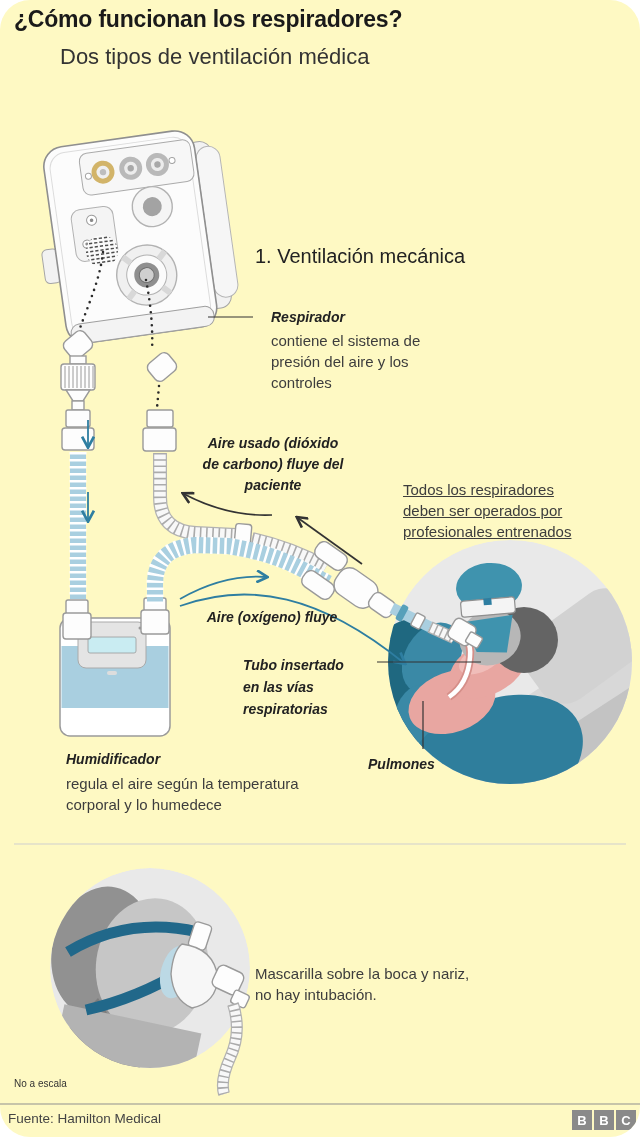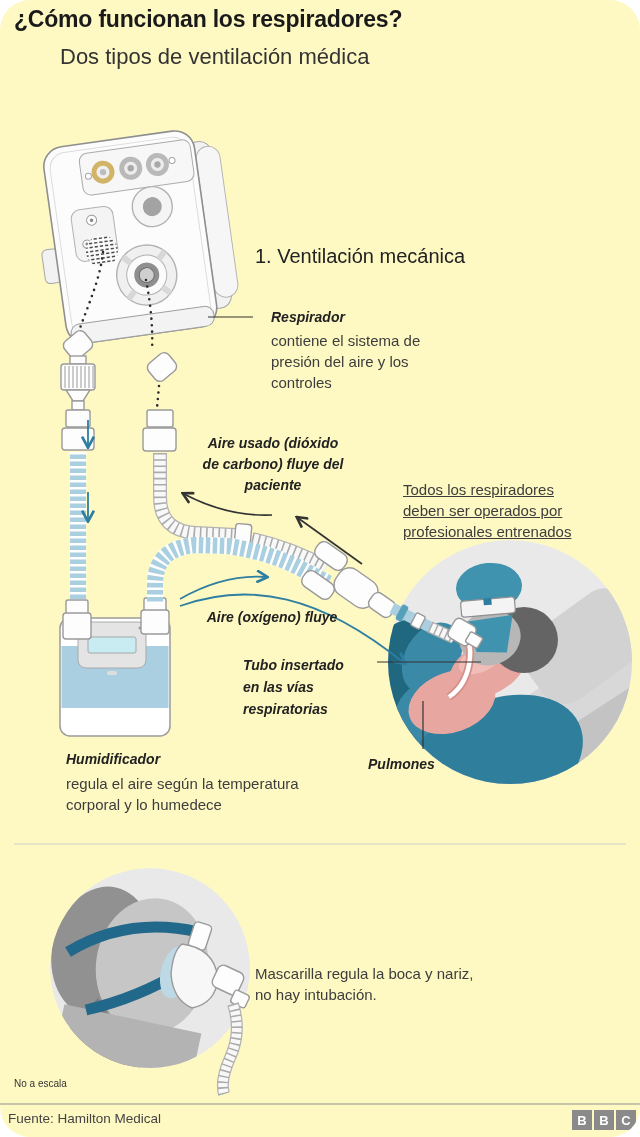--- a/index.html
+++ b/index.html
@@ -382,21 +382,21 @@
 
 <div class="txt lbl-bold humid-label">Humidificador</div>
 <div class="txt lbl-body humid-desc">
   <div>regula el aire según la temperatura</div>
   <div>corporal y lo humedece</div>
 </div>
 
 <div class="txt lbl-bold lungs-label">Pulmones</div>
 
 <div class="txt lbl-body mask-desc">
-  <div>Mascarilla regula la boca y nariz,</div>
+  <div>Mascarilla sobre la boca y nariz,</div>
   <div>no hay intubación.</div>
 </div>
 
 <div class="txt scale-note">No a escala</div>
 <div class="txt source">Fuente: Hamilton Medical</div>
 
 <div class="bbc">
   <div class="blk">B</div>
   <div class="blk">B</div>
   <div class="blk">C</div>

